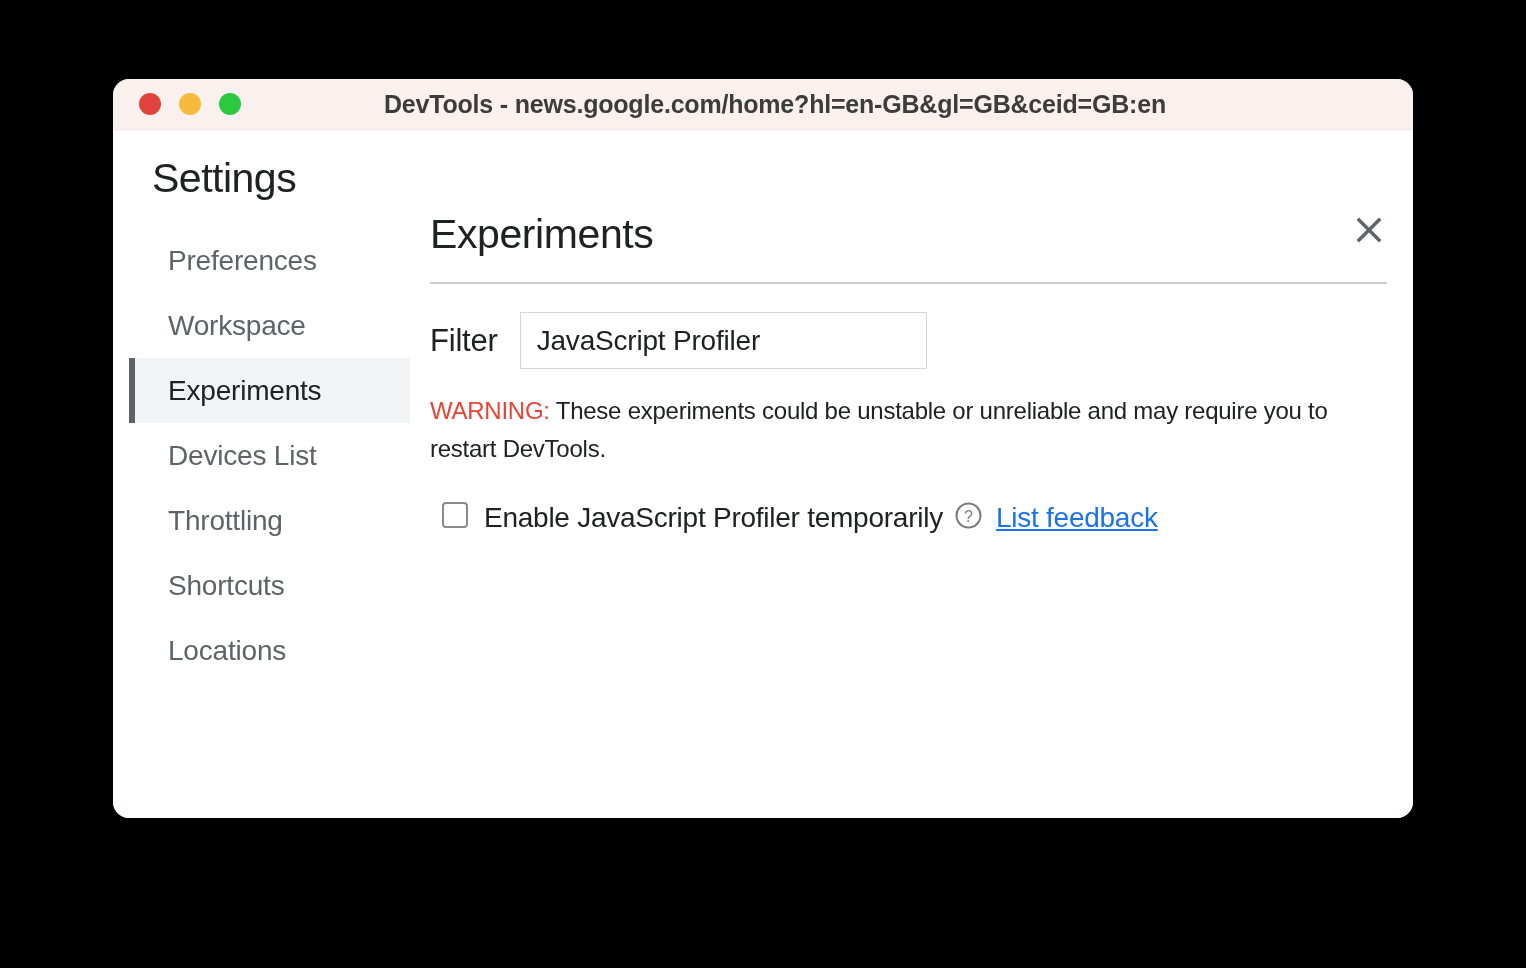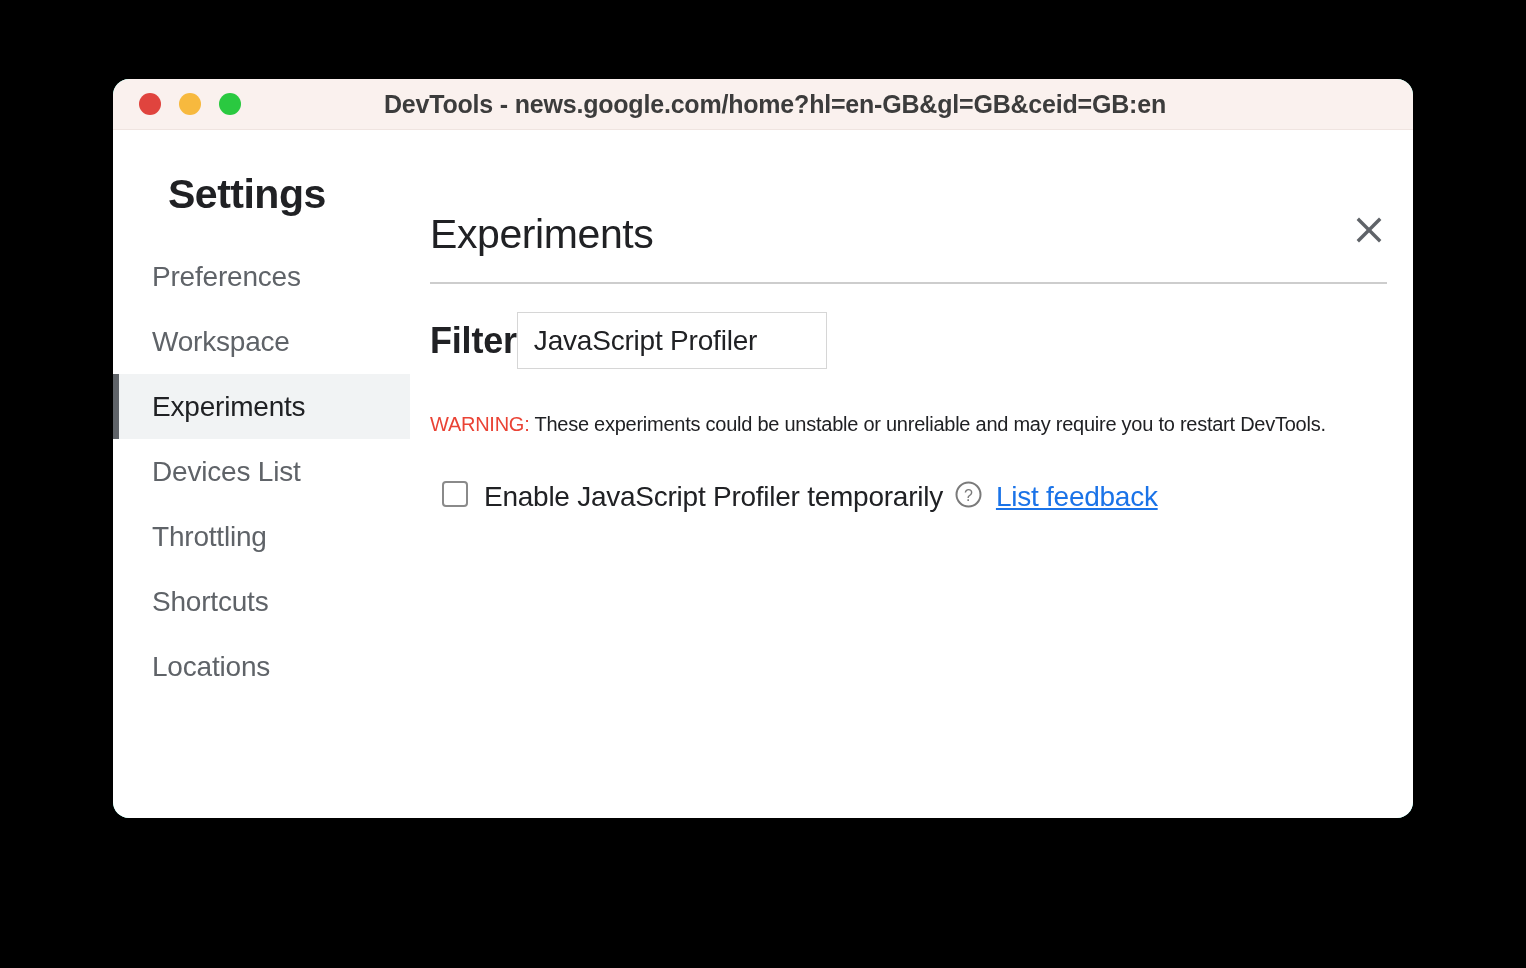--- a/index.html
+++ b/index.html
@@ -74,29 +74,30 @@
 
   
   #sidebar {
     width: 297px;
     flex: 0 0 297px;
     padding-top: 24px;
     box-sizing: border-box;
   }
   #settings-title {
     font-size: 41px;
-    font-weight: bold;
+    font-weight: normal;
     color: #202124;
     padding: 0 0 0 39px;
-    margin: 16px;
+    margin: 0;
     line-height: 48px;
     letter-spacing: -0.5px;
   }
   #nav-list {
     margin-top: 26px;
+    padding-left: 16px;
   }
   .nav-item {
     position: relative;
     height: 65px;
     display: flex;
     align-items: center;
     padding-left: 39px;
     box-sizing: border-box;
     font-size: 28px;
     color: #5f6368;
@@ -154,46 +155,46 @@
     background: #cdcdcd;
   }
 
   
   #filter-row {
     display: flex;
     align-items: center;
     margin-top: 28px;
   }
   #filter-label {
-    font-size: 36px;
-    color: #202124;
+    font-size: 31px;
+    color: #202124;
+    margin-right: 22px;
     letter-spacing: -0.2px;
-    font-weight: bold;
   }
   #filter-input {
-    width: 310px;
+    width: 407px;
     height: 57px;
     box-sizing: border-box;
     border: 1px solid #d6d6d6;
     background: #ffffff;
     font-family: "Liberation Sans", sans-serif;
     font-size: 28px;
     color: #202124;
     padding: 0 16px;
     border-radius: 0;
     outline: none;
     letter-spacing: -0.2px;
   }
 
   
   #warning-block {
-    margin-top: 33px;
+    margin-top: 23px;
     margin-right: 40px;
-    font-size: 20px;
-    line-height: 45px;
+    font-size: 24px;
+    line-height: 38px;
     color: #202124;
     max-width: 910px;
     letter-spacing: -0.25px;
   }
   #warning-label {
     color: #ea4335;
   }
 
   
   #experiment-row {

